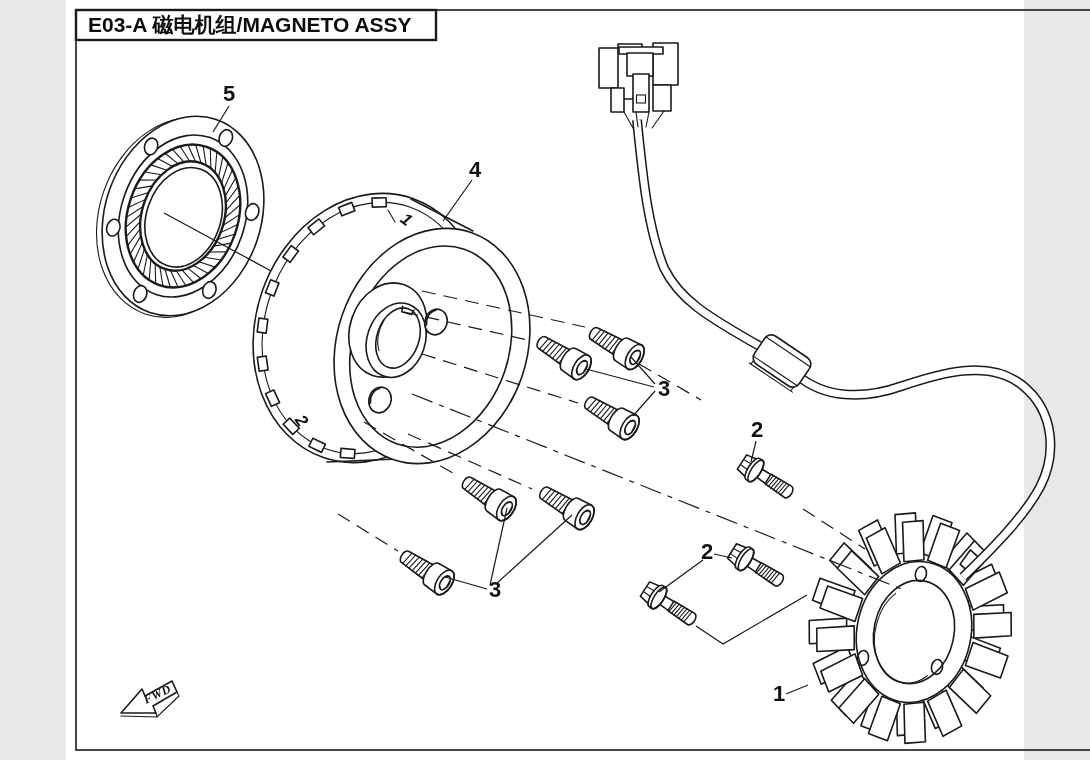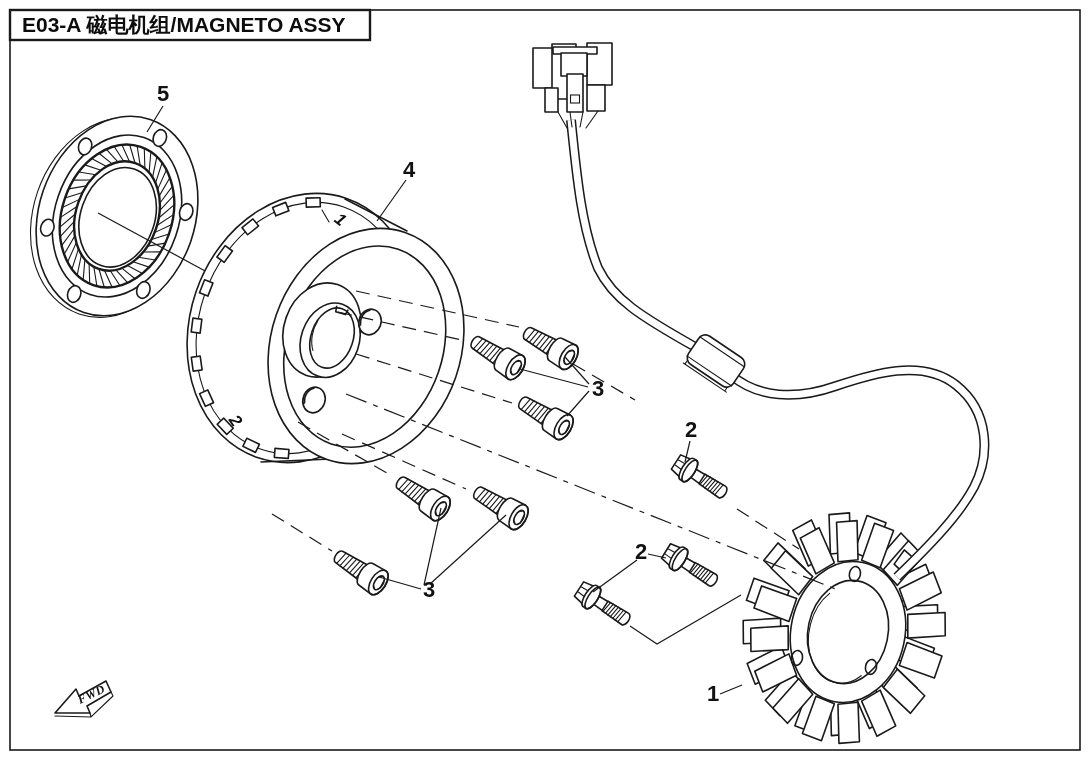--- a/index.html
+++ b/index.html
@@ -1,16 +1,16 @@
 <!DOCTYPE html>
 <html><head>
 <meta charset="utf-8">
 <style>
   html,body{margin:0;padding:0;background:#e8e8e8;}
-  #page{width:1090px;height:760px;background:#ffffff;position:relative;margin:0 auto;
+  #page{width:958px;height:760px;background:#ffffff;position:relative;margin:0 auto;
         font-family:"Liberation Sans",sans-serif;}
   svg{position:absolute;left:0;top:0;}
   .o{fill:none;stroke:#1a1a1a;stroke-width:1.6;stroke-linecap:round;stroke-linejoin:round;}
   .thin{fill:none;stroke:#1a1a1a;stroke-width:1.1;stroke-linecap:round;}
   .thick{fill:none;stroke:#1a1a1a;stroke-width:2.4;}
   .wf{fill:#ffffff;stroke:#1a1a1a;stroke-width:1.6;stroke-linejoin:round;}
   .dash{fill:none;stroke:#1a1a1a;stroke-width:1.2;stroke-dasharray:14 8;}
   .dashdot{fill:none;stroke:#1a1a1a;stroke-width:1.2;stroke-dasharray:22 7 5 7;}
   .leader{fill:none;stroke:#1a1a1a;stroke-width:1.2;}
   .callout{font-family:"Liberation Sans",sans-serif;font-weight:bold;font-size:22px;

